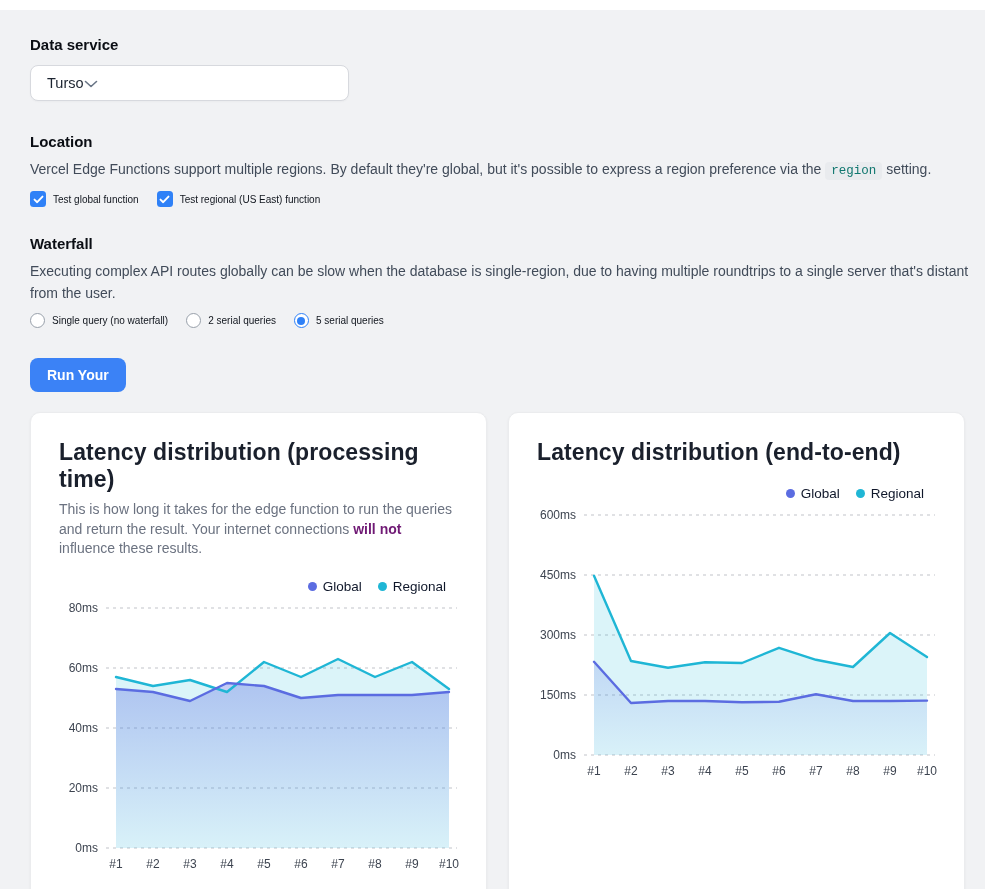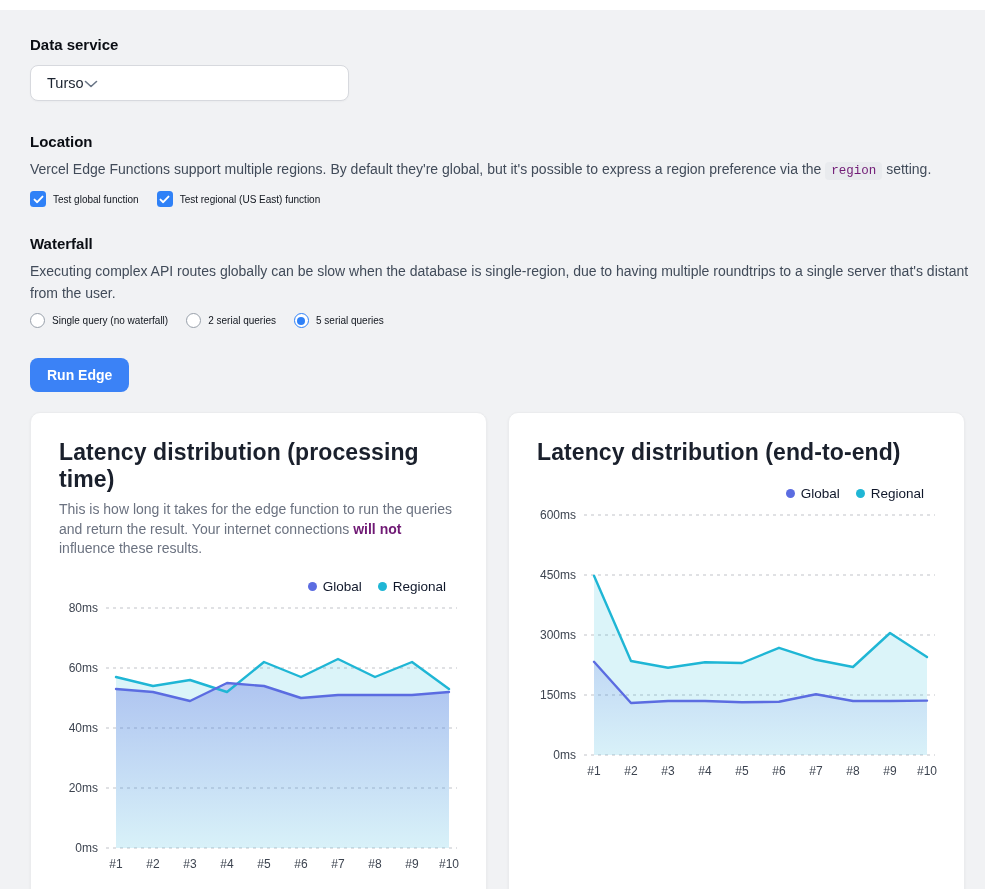--- a/index.html
+++ b/index.html
@@ -39,21 +39,21 @@
     font-size: 14px; line-height: 22px;
     color: #414b59;
     margin-bottom: 9px;
   }
   .code-chip {
     font-family: "Liberation Mono", monospace;
     font-size: 12.5px;
     background: #e9ebee;
     border-radius: 4px;
     padding: 2px 6px;
-    color: #701a75;
+    color: #0f766e;
   }
 
   .check-row, .radio-row { display: flex; align-items: center; gap: 18px; margin-bottom: 28px; }
   .check-item, .radio-item { display: flex; align-items: center; gap: 7px; cursor: pointer; }
   .check-item span.lbl, .radio-item span.lbl { font-size: 10px; color: #10151d; }
 
   .checkbox {
     width: 16px; height: 16px; border-radius: 3.5px;
     background: #2f81f7; display: inline-flex; align-items: center; justify-content: center;
     flex: none;
@@ -159,21 +159,21 @@
       <span class="lbl">2 serial queries</span>
     </div>
     <div class="radio-item">
       <span class="radio selected">
           <span class="dot"></span>
         </span>
       <span class="lbl">5 serial queries</span>
     </div>
   </div>
 
-  <button class="run-btn">Run Edge</button>
+  <button class="run-btn">Run Your</button>
 
   <div class="cards">
 
     <div class="card">
       <h3>Latency distribution (processing time)</h3>
       <p class="desc"><span>This is how long it takes for the edge function to run the queries and return the result. Your internet connections </span><b>will not</b><span> influence these results.</span></p>
       <div class="legend">
         <span class="item">
             <span class="dot" style="background: rgb(91, 108, 225);"></span>
             <span class="name">Global</span>

